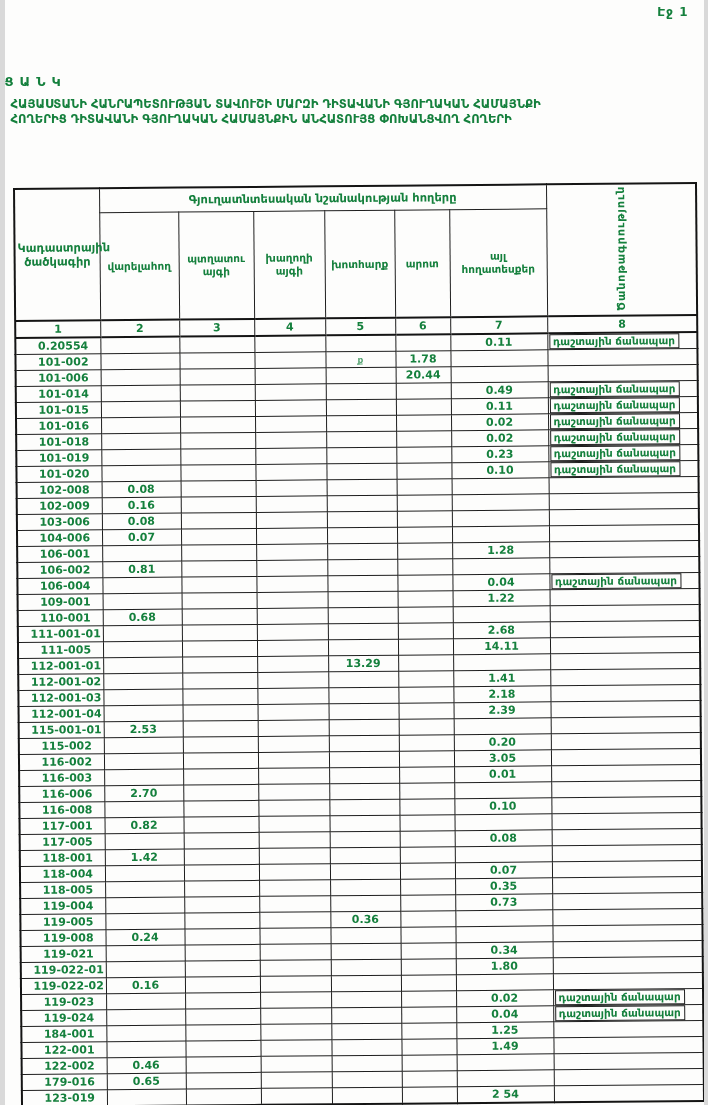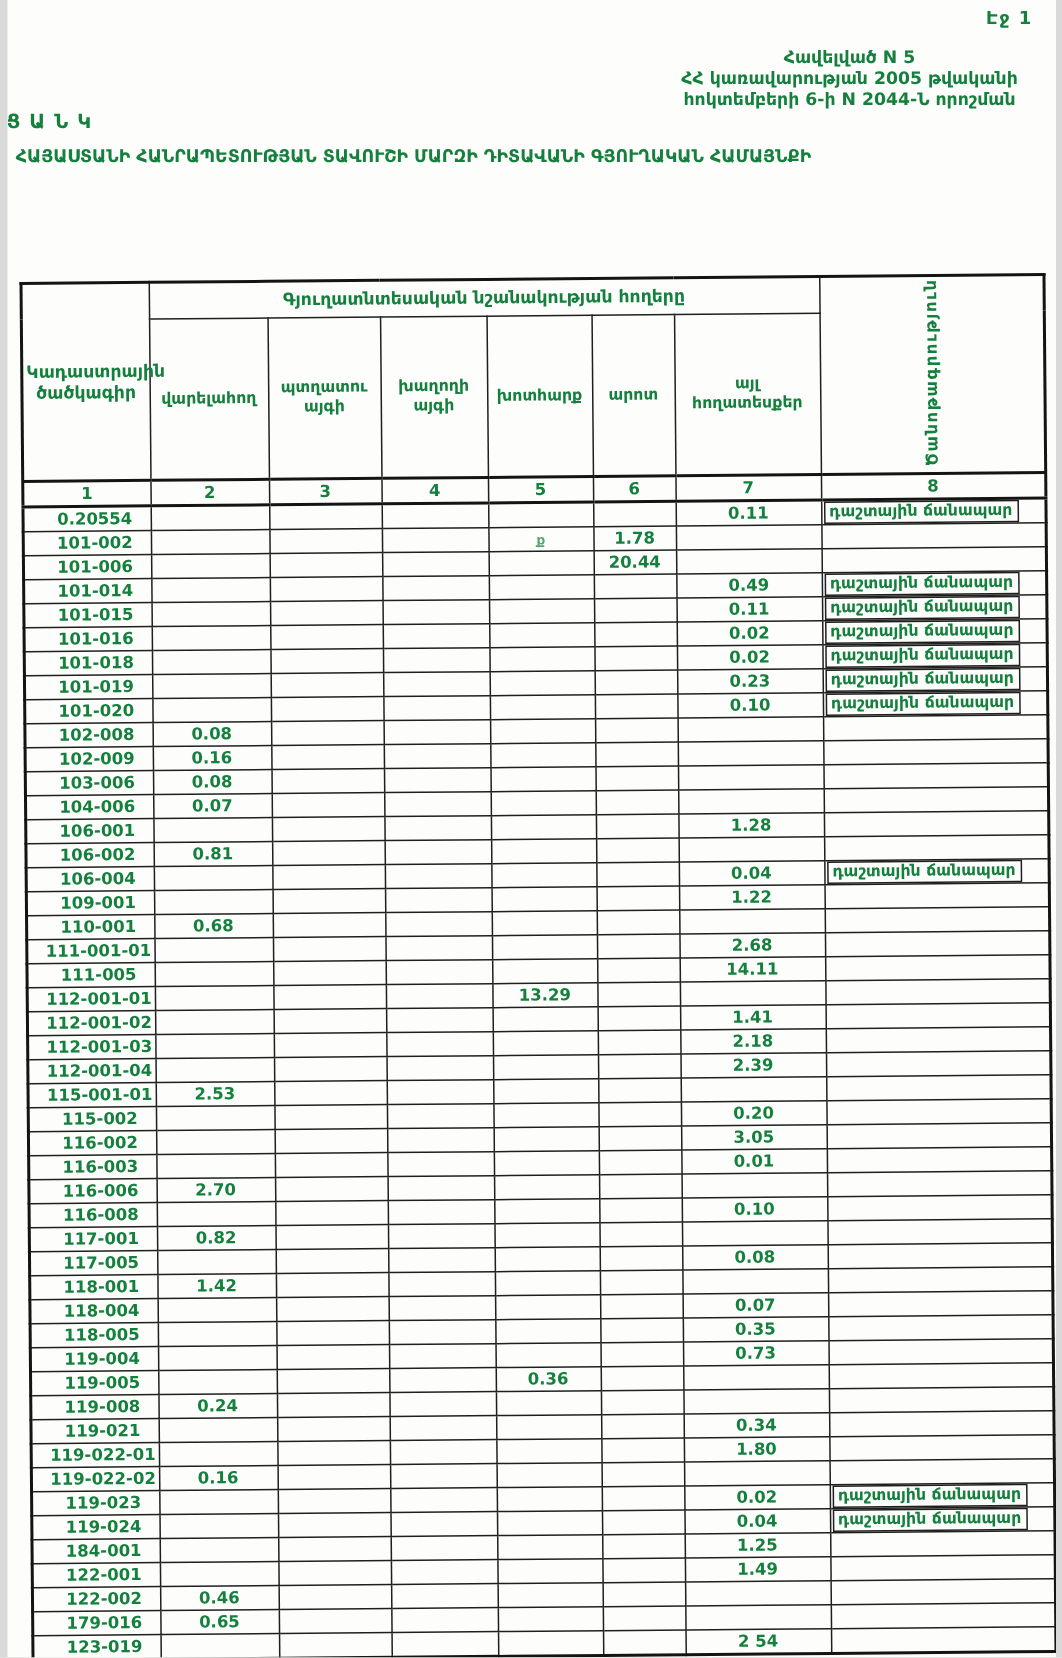--- a/index.html
+++ b/index.html
@@ -35,30 +35,26 @@
   .note-tail { position:absolute; right:-16px; top:2px; font-size:10px; opacity:.85; }
   .mark { opacity:.7; font-size:9px; }
 </style>
 </head>
 <body>
 
 <div class="page">
 
   <div class="page-num">Էջ 1</div>
 
-  <div class="appendix">
-    <div>Հավելված N 5</div>
-    <div>ՀՀ կառավարության 2005 թվականի</div>
-    <div>հոկտեմբերի 6-ի N 2044-Ն որոշման</div>
-  </div>
 
   <div class="doc-title">ՑԱՆԿ</div>
 
   <div class="doc-subtitle">
     <div>ՀԱՅԱՍՏԱՆԻ ՀԱՆՐԱՊԵՏՈՒԹՅԱՆ ՏԱՎՈՒՇԻ ՄԱՐԶԻ ԴԻՏԱՎԱՆԻ ԳՅՈՒՂԱԿԱՆ ՀԱՄԱՅՆՔԻ</div>
+    <div>ՀՈՂԵՐԻՑ ԴԻՏԱՎԱՆԻ ԳՅՈՒՂԱԿԱՆ ՀԱՄԱՅՆՔԻՆ ԱՆՀԱՏՈՒՅՑ ՓՈԽԱՆՑՎՈՂ ՀՈՂԵՐԻ</div>
   </div>
 
   <div class="table-wrap">
     <table>
       <colgroup>
         <col style="width:85px">
           <col style="width:79px">
           <col style="width:75px">
           <col style="width:71px">
         <col style="width:70px">

